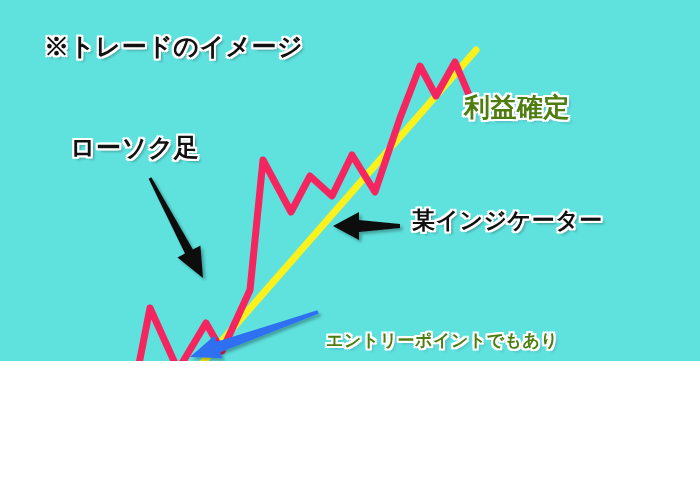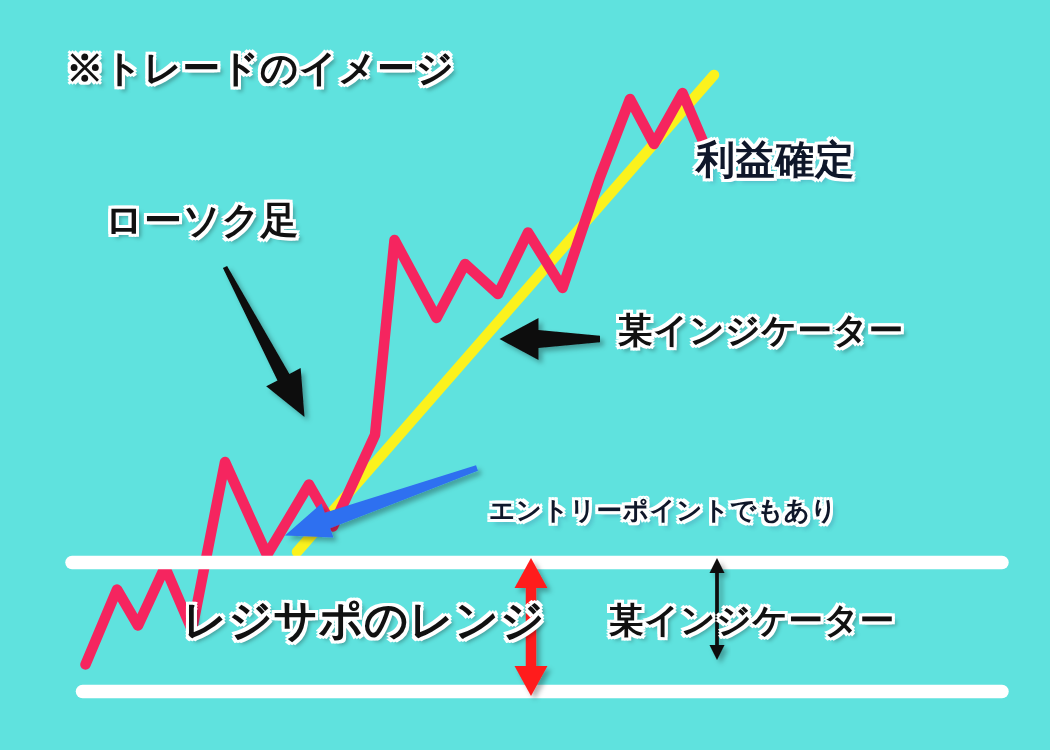--- a/index.html
+++ b/index.html
@@ -3,23 +3,23 @@
 <meta charset="utf-8">
 <style>
   html, body {
     margin: 0;
     padding: 0;
     background: #ffffff;
   }
   #stage {
     position: relative;
     width: 700px;
-    height: 500px;
+    height: 361px;
     overflow: hidden;
-    font-family: Liberation Serif, serif;
+    font-family: Liberation Sans, sans-serif;
   }
   #bg {
     position: absolute;
     inset: 0;
     background: #5fe2de;
   }
   #art {
     position: absolute;
     inset: 0;
   }
@@ -32,21 +32,21 @@
     pointer-events: auto;
   }
   .label-black {
     color: #111111;
     text-shadow:
        2px 0 0 #ffffff, -2px 0 0 #ffffff, 0 2px 0 #ffffff, 0 -2px 0 #ffffff,
        2px 2px 0 #ffffff, -2px 2px 0 #ffffff, 2px -2px 0 #ffffff, -2px -2px 0 #ffffff,
        3px 3px 3px rgba(0,0,0,0.35);
   }
   .label-blue {
-    color: #0f172a;
+    color: #4d7c0f;
     text-shadow:
        2px 0 0 #ffffff, -2px 0 0 #ffffff, 0 2px 0 #ffffff, 0 -2px 0 #ffffff,
        2px 2px 0 #ffffff, -2px 2px 0 #ffffff, 2px -2px 0 #ffffff, -2px -2px 0 #ffffff,
        3px 3px 3px rgba(40,60,120,0.30);
   }
   #t-title    { left: 44px;  top: 32px;  font-size: 25px; }
   #t-candle   { left: 70px;  top: 133px; font-size: 25px; }
   #t-profit   { left: 464px; top: 92px;  font-size: 26px; }
   #t-ind1     { left: 412px; top: 207px; font-size: 23px; }
   #t-entry    { left: 326px; top: 291px; font-size: 17px; }

